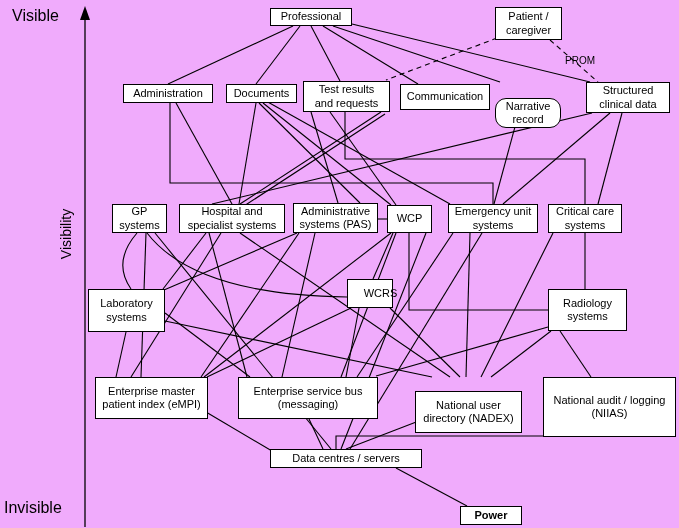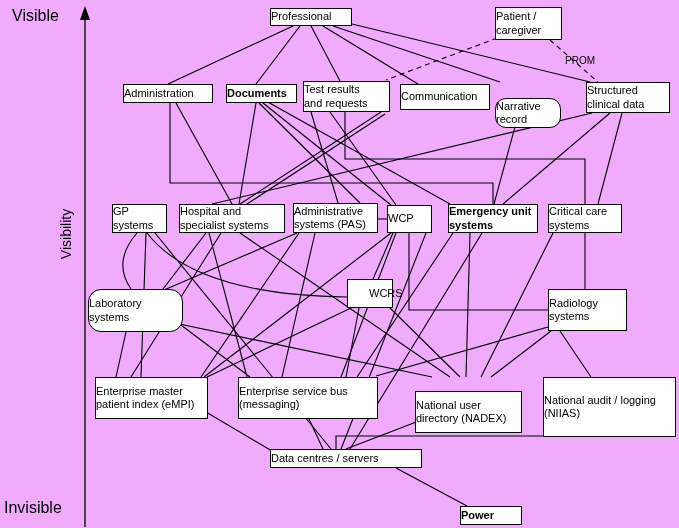--- a/index.html
+++ b/index.html
@@ -3,21 +3,21 @@
 <meta charset="utf-8">
 <style>
   html,body{margin:0;padding:0;background:#fff;}
   #canvas{
     position:relative;width:679px;height:528px;background:#f0abfc;
     font-family:"Liberation Sans", sans-serif;color:#000;overflow:hidden;
   }
   #edge-layer{position:absolute;left:0;top:0;width:679px;height:528px;}
   .node{
     position:absolute;box-sizing:border-box;background:#fff;border:1.4px solid #000;
-    display:flex;flex-direction:column;align-items:flex-start;justify-content:center;
+    display:flex;flex-direction:column;align-items:center;justify-content:center;
     text-align:center;font-size:11px;line-height:1.22;white-space:nowrap;
   }
   .node div{pointer-events:none;}
   .axis-label{position:absolute;font-size:16px;}
   #axis-side-label{
     position:absolute;font-size:14px;transform:rotate(-90deg);transform-origin:center center;
     left:26px;top:226px;width:80px;text-align:center;
   }
   #prom-label{position:absolute;font-size:10px;left:565px;top:55px;}
 </style>
@@ -102,21 +102,21 @@
       <div class="node" style="left: 270px; top: 8px; width: 82px; height: 18px;">
         <div>Professional</div>
       </div>
       <div class="node" style="left: 495px; top: 7px; width: 67px; height: 33px;">
         <div>Patient /</div>
         <div>caregiver</div>
       </div>
       <div class="node" style="left: 123px; top: 84px; width: 90px; height: 19px;">
         <div>Administration</div>
       </div>
-      <div class="node" style="left: 226px; top: 84px; width: 71px; height: 19px; font-weight: bold;">
+      <div class="node" style="left: 226px; top: 84px; width: 71px; height: 19px;">
         <div>Documents</div>
       </div>
       <div class="node" style="left: 303px; top: 81px; width: 87px; height: 31px;">
         <div>Test results</div>
         <div>and requests</div>
       </div>
       <div class="node" style="left: 400px; top: 84px; width: 90px; height: 26px;">
         <div>Communication</div>
       </div>
       <div class="node" style="left: 495px; top: 98px; width: 66px; height: 30px; border-radius: 11px;">
@@ -135,32 +135,32 @@
         <div>Hospital and</div>
         <div>specialist systems</div>
       </div>
       <div class="node" style="left: 293px; top: 203px; width: 85px; height: 30px;">
         <div>Administrative</div>
         <div>systems (PAS)</div>
       </div>
       <div class="node" style="left: 387px; top: 205px; width: 45px; height: 28px;">
         <div>WCP</div>
       </div>
-      <div class="node" style="left: 448px; top: 204px; width: 90px; height: 29px; font-weight: bold;">
+      <div class="node" style="left: 448px; top: 204px; width: 90px; height: 29px;">
         <div>Emergency unit</div>
         <div>systems</div>
       </div>
       <div class="node" style="left: 548px; top: 204px; width: 74px; height: 29px;">
         <div>Critical care</div>
         <div>systems</div>
       </div>
       <div class="node" style="left: 347px; top: 279px; width: 46px; height: 29px; padding-left: 21px;">
         <div>WCRS</div>
       </div>
-      <div class="node" style="left: 88px; top: 289px; width: 95px; height: 43px; border-radius: 13px;">
+      <div class="node" style="left: 88px; top: 289px; width: 77px; height: 43px;">
         <div>Laboratory</div>
         <div>systems</div>
       </div>
       <div class="node" style="left: 548px; top: 289px; width: 79px; height: 42px;">
         <div>Radiology</div>
         <div>systems</div>
       </div>
       <div class="node" style="left: 95px; top: 377px; width: 113px; height: 42px;">
         <div>Enterprise master</div>
         <div>patient index (eMPI)</div>

